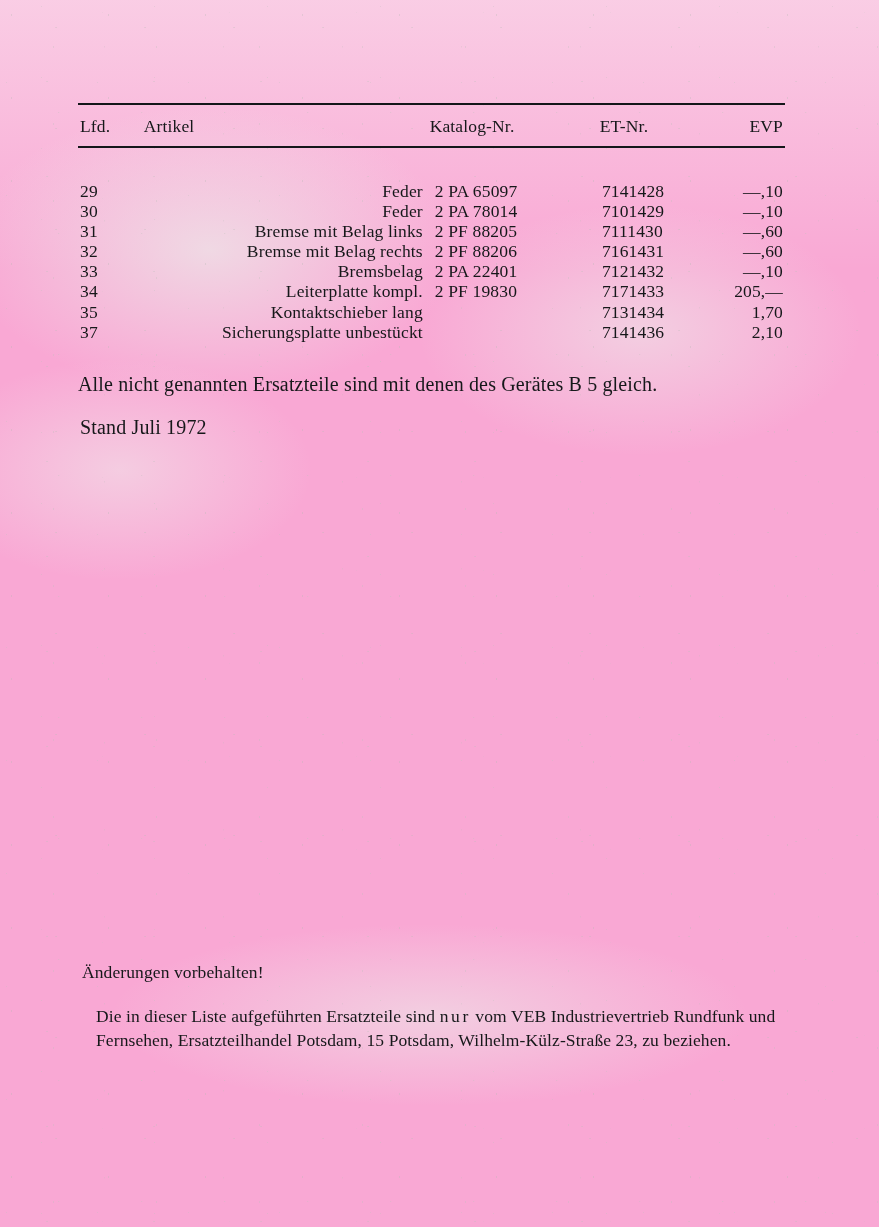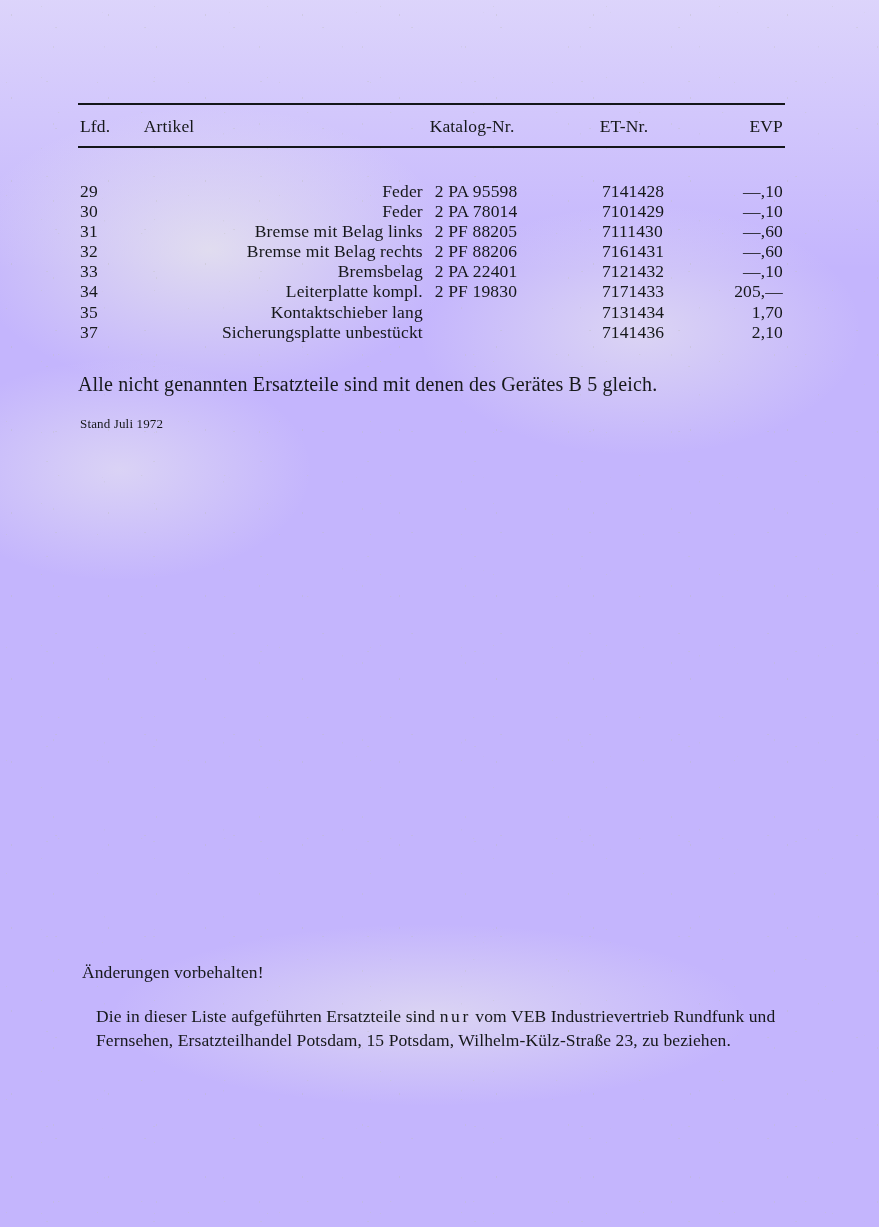--- a/index.html
+++ b/index.html
@@ -13,21 +13,21 @@
     position: relative;
     overflow: hidden;
     font-family: "Liberation Serif", "DejaVu Serif", serif;
     color: #16181a;
   }
 
   
   .page {
     position: absolute;
     inset: 0;
-    background: #c4b5fd;
+    background: #f9a8d4;
   }
   
   .scan-tint {
     position: absolute;
     inset: 0;
     pointer-events: none;
     background:
       radial-gradient(ellipse 340px 200px at 210px 250px, rgba(236,236,234,.70), rgba(236,236,234,0) 72%),
       radial-gradient(ellipse 300px 170px at 640px 330px, rgba(238,238,236,.55), rgba(238,238,236,0) 74%),
       radial-gradient(ellipse 420px 120px at 430px 1015px, rgba(237,237,235,.55), rgba(237,237,235,0) 76%),
@@ -108,21 +108,21 @@
   tbody.rows .c-et  { padding-left: 20px !important; }
 
   
   .note {
     margin-top: 30px;
     font-size: 20px;
     line-height: 24px;
     letter-spacing: .15px;
   }
   .stand {
-    font-size: 13px;
+    font-size: 20px;
     letter-spacing: .15px;
     padding-left: 2px;
   }
 
   
   .footer {
     position: absolute;
     left: 80px;
     top: 962px;
     width: 712px;
@@ -168,21 +168,21 @@
           <td class="c-art"></td>
           <td class="c-kat"></td>
           <td class="c-et"></td>
           <td class="c-evp"></td>
         </tr>
       </tbody>
       <tbody class="rows">
         <tr>
           <td class="c-lfd">29</td>
           <td class="c-art">Feder</td>
-          <td class="c-kat">2 PA 95598</td>
+          <td class="c-kat">2 PA 65097</td>
           <td class="c-et">7141428</td>
           <td class="c-evp">—,10</td>
         </tr>
         <tr>
           <td class="c-lfd">30</td>
           <td class="c-art">Feder</td>
           <td class="c-kat">2 PA 78014</td>
           <td class="c-et">7101429</td>
           <td class="c-evp">—,10</td>
         </tr>

